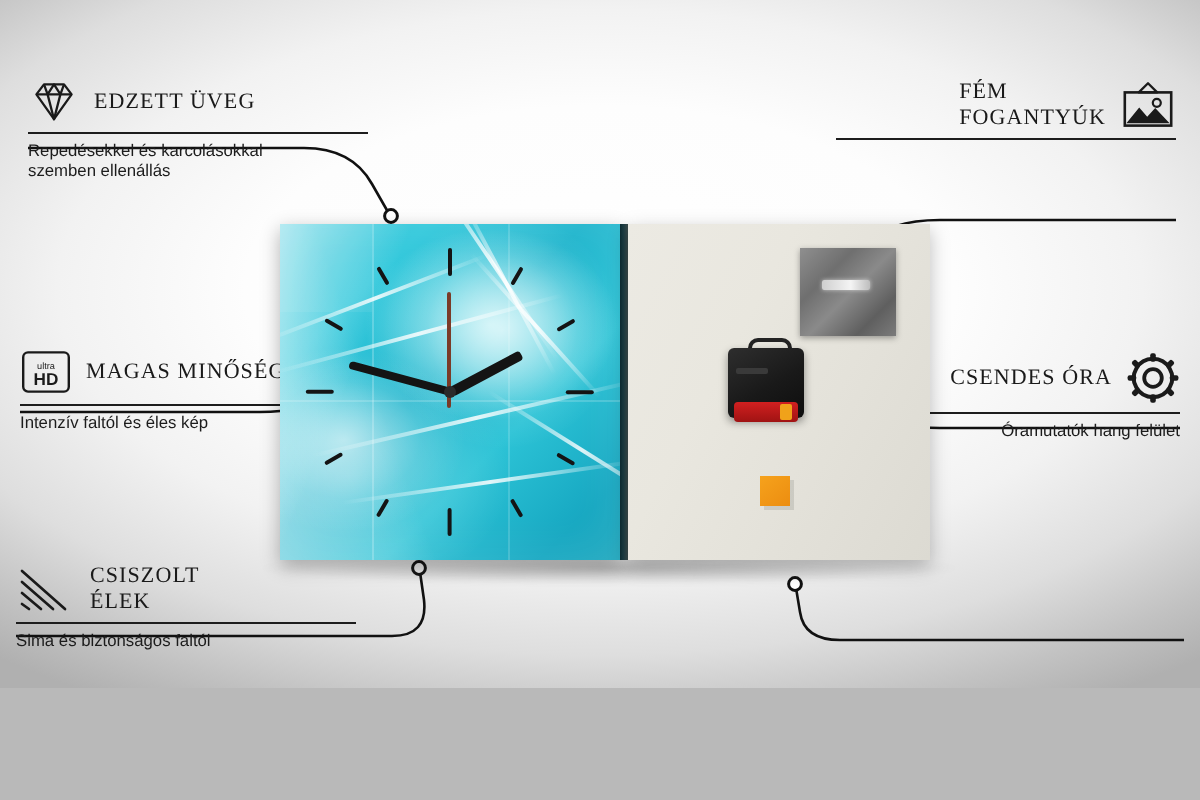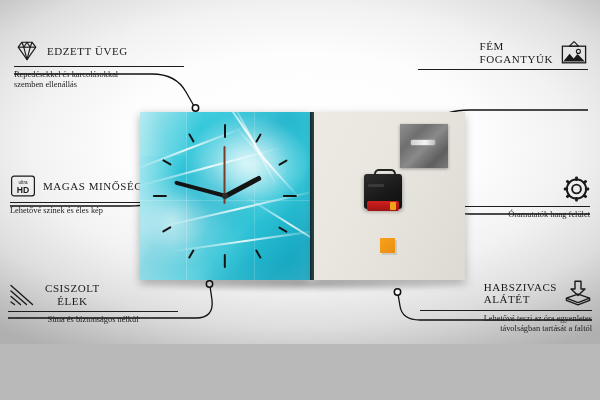--- a/index.html
+++ b/index.html
@@ -21,21 +21,21 @@
   .feat.right .hdr{justify-content:flex-end;}
   .ttl{
     font-family:"Liberation Serif", serif;
     font-size:11px;line-height:12.5px;letter-spacing:.55px;
     color:#1a1a1a;font-weight:400;text-transform:uppercase;
     white-space:nowrap;
   }
   .feat.right .ttl{text-align:left;}
   .rule{height:0;border-top:1.1px solid #1d1d1d;margin-top:4px;}
   .desc{
-    font-family:Liberation Serif, serif;
+    font-family:Liberation Sans, sans-serif;
     font-size:8.4px;line-height:10.3px;color:#1c1c1c;
     margin-top:3px;white-space:pre-line;
   }
   .feat.right .desc{text-align:right;}
 
   .ico{flex:0 0 auto;display:block;}
 
   
   #wires{position:absolute;left:0;top:0;width:600px;height:400px;pointer-events:none;}
 
@@ -159,40 +159,40 @@
       <svg class="ico" width="26" height="24" viewBox="0 0 26 24">
         <rect x="1.6" y="2.2" width="22.8" height="19.6" rx="2.4" fill="none" stroke="#1a1a1a" stroke-width="1.2"></rect>
         <text x="13" y="10.4" font-family="Liberation Sans, sans-serif" font-size="4.6" text-anchor="middle" fill="#1a1a1a">ultra</text>
         <text x="13" y="18.6" font-family="Liberation Sans, sans-serif" font-size="8.6" font-weight="bold" text-anchor="middle" fill="#1a1a1a">HD</text>
       </svg>
       <div>
         <div class="ttl">MAGAS MINŐSÉGŰ</div>
       </div>
     </div>
     <div class="rule"></div>
-    <div class="desc">Lehetővé színek és éles kép</div>
-  </div>
-
-  <div class="feat left" style="left:8px;top:282px;width:170px;text-align:center;">
+    <div class="desc">Intenzív faltól és éles kép</div>
+  </div>
+
+  <div class="feat left" style="left:8px;top:282px;width:170px;">
     <div class="hdr">
       <svg class="ico" width="30" height="24" viewBox="0 0 30 24">
         <g stroke="#1a1a1a" stroke-width="1.35" stroke-linecap="round">
           <path d="M3,2.5 L24.5,21.5"></path>
           <path d="M3,8 L18.5,21.5"></path>
           <path d="M3,13.5 L12.5,21.5"></path>
           <path d="M3,19 L6.5,21.5"></path>
         </g>
       </svg>
       <div>
         <div class="ttl">CSISZOLT</div>
         <div class="ttl">ÉLEK</div>
       </div>
     </div>
     <div class="rule"></div>
-    <div class="desc">Sima és biztonságos nélkül</div>
+    <div class="desc">Sima és biztonságos faltól</div>
   </div>
 
   <div class="feat right" style="left:418px;top:40px;width:170px;">
     <div class="hdr">
       <div>
         <div class="ttl">FÉM</div>
         <div class="ttl">FOGANTYÚK</div>
       </div>
       <svg class="ico" width="28" height="25" viewBox="0 0 28 25">
         <path d="M14,1.6 L9.4,6.2 L18.6,6.2 Z" fill="none" stroke="#1a1a1a" stroke-width="1.15" stroke-linejoin="round"></path>
@@ -200,20 +200,21 @@
         <circle cx="18.4" cy="11.4" r="2" fill="none" stroke="#1a1a1a" stroke-width="1.1"></circle>
         <path d="M3.2,21.6 L9.6,13.8 L13.6,18.4 L17.6,14 L24.8,21.6 Z" fill="#1a1a1a"></path>
       </svg>
     </div>
     <div class="rule"></div>
   </div>
 
   <div class="feat right" style="left:420px;top:176px;width:170px;">
     <div class="hdr">
       <div>
+        <div class="ttl">CSENDES ÓRA</div>
       </div>
       <svg class="ico" width="27" height="26" viewBox="0 0 27 26">
         <g fill="none" stroke="#1a1a1a" stroke-width="2" stroke-linecap="round" stroke-linejoin="round">
           <path d="M13.5,3.4 a9.6,9.6 0 1 1 -0.01,0"></path>
         </g>
         <circle cx="13.5" cy="13" r="4.4" fill="none" stroke="#1a1a1a" stroke-width="1.9"></circle>
         <g fill="#1a1a1a">
           <rect x="12.1" y="0.6" width="2.8" height="4.3" rx="1"></rect>
           <rect x="12.1" y="21.1" width="2.8" height="4.3" rx="1"></rect>
           <rect x="0.8" y="11.6" width="4.3" height="2.8" rx="1"></rect>
@@ -222,36 +223,20 @@
           <rect x="20.6" y="3.9" width="2.8" height="4.3" rx="1" transform="rotate(45 22 6)"></rect>
           <rect x="3.6" y="17.8" width="2.8" height="4.3" rx="1" transform="rotate(45 5 20)"></rect>
           <rect x="20.6" y="17.8" width="2.8" height="4.3" rx="1" transform="rotate(-45 22 20)"></rect>
         </g>
       </svg>
     </div>
     <div class="rule"></div>
     <div class="desc">Óramutatók hang felület</div>
   </div>
 
-  <div class="feat right" style="left:420px;top:280px;width:172px;">
-    <div class="hdr">
-      <div>
-        <div class="ttl">HABSZIVACS</div>
-        <div class="ttl">ALÁTÉT</div>
-      </div>
-      <svg class="ico" width="28" height="26" viewBox="0 0 28 26">
-        <path d="M11,1.2 L17,1.2 L17,9 L21,9 L14,15.6 L7,9 L11,9 Z" fill="none" stroke="#1a1a1a" stroke-width="1.4" stroke-linejoin="round"></path>
-        <path d="M14,14.2 L25.6,18.2 L14,22.6 L2.4,18.2 Z" fill="none" stroke="#1a1a1a" stroke-width="1.35" stroke-linejoin="round"></path>
-        <path d="M2.4,18.2 L2.4,20.4 L14,24.8 L25.6,20.4 L25.6,18.2" fill="none" stroke="#1a1a1a" stroke-width="1.35" stroke-linejoin="round"></path>
-      </svg>
-    </div>
-    <div class="rule"></div>
-    <div class="desc">Lehetővé teszi az óra egyenletes
-távolságban tartását a faltól</div>
-  </div>
 
   <div id="shadow"></div>
 
   <div id="product">
 
     <div id="clock">
 
       <div class="fx plume" style="left:52px;top:-6px;width:118px;height:118px;"></div>
       <div class="fx plume" style="left:-28px;top:62px;width:120px;height:92px;"></div>
       <div class="fx streak" style="left:-12px;top:36px;width:120px;transform:rotate(-21deg);"></div>

